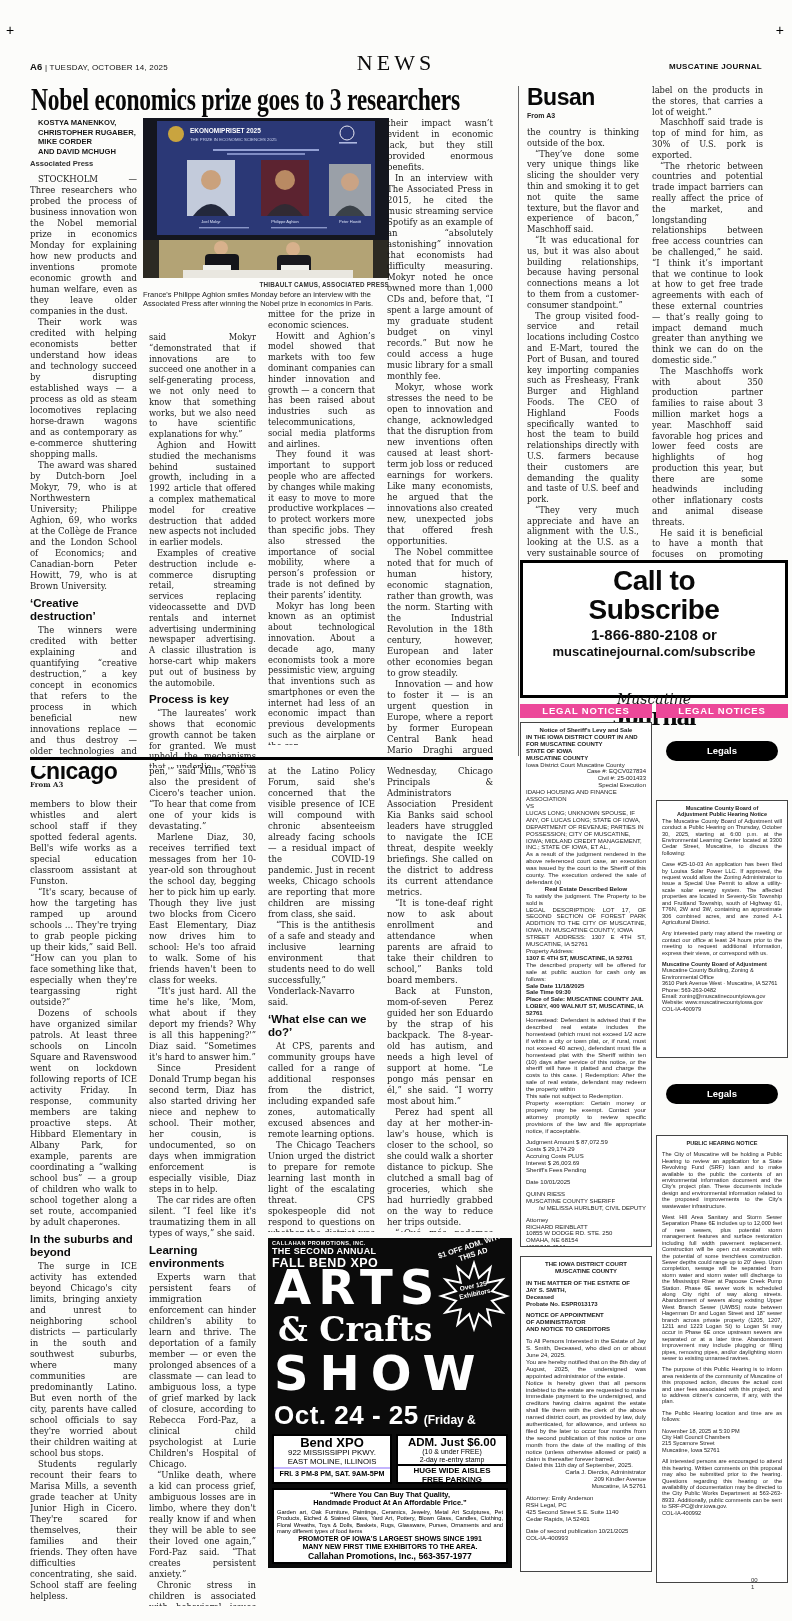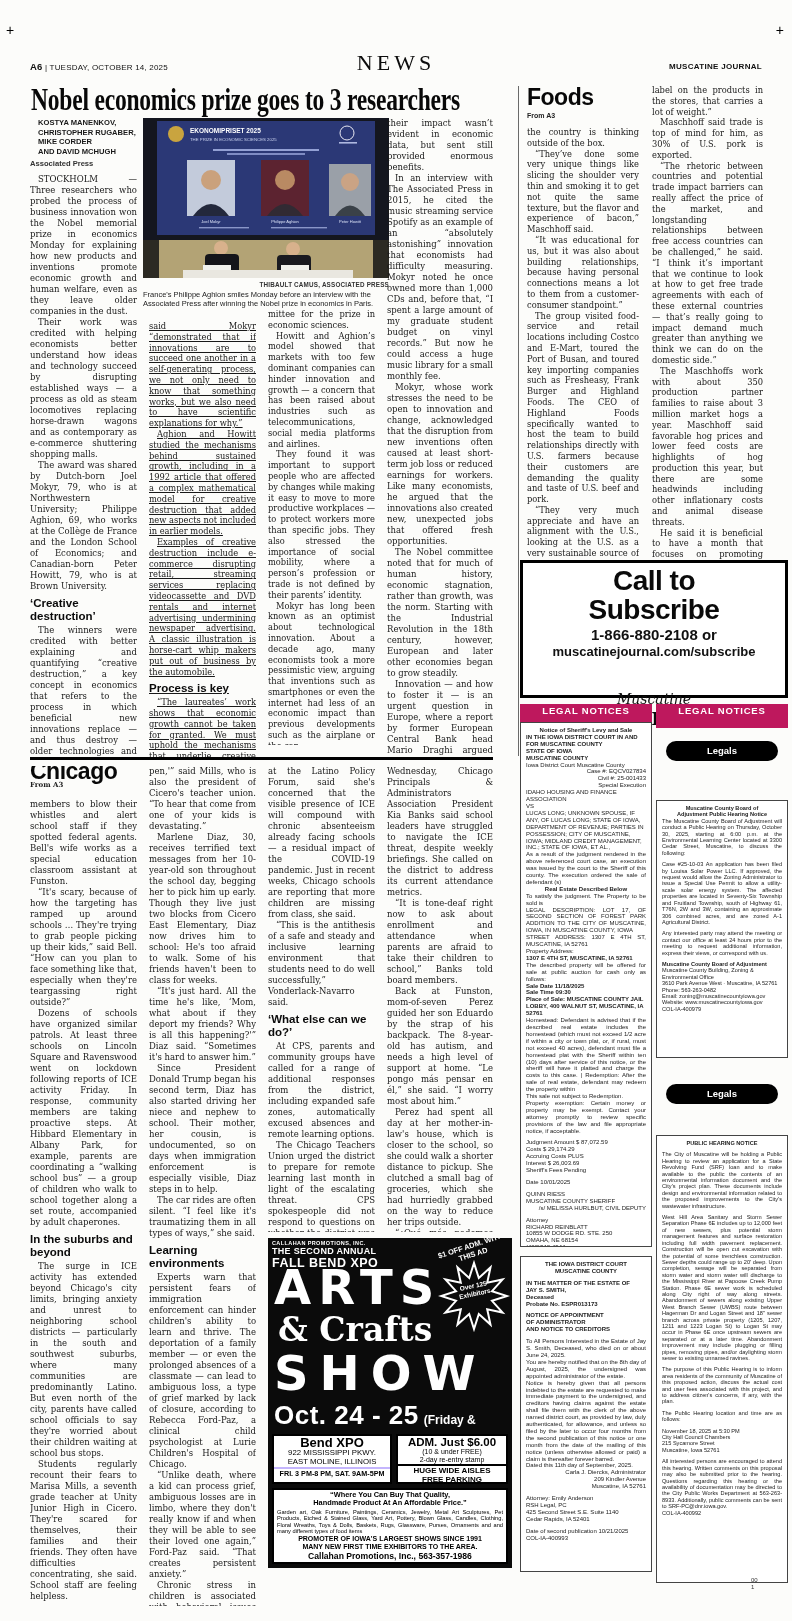--- a/index.html
+++ b/index.html
@@ -51,21 +51,21 @@
           background:#fff;text-align:center;padding-top:3px;}
   .sub-l1,.sub-l2{font-size:28px;font-weight:800;line-height:29px;letter-spacing:-.5px;color:#0a0a0a;}
   .sub-phone{font-size:15px;font-weight:800;line-height:19px;margin-top:1px;}
   .sub-url{font-size:13px;font-weight:800;line-height:15px;}
   .mj-logo{line-height:9px;margin-top:2px;}
   .mj-script{display:block;font-family:"DejaVu Serif",serif;font-style:italic;font-size:14px;line-height:8px;margin-top:36px;}
   .mj-main{display:block;font-family:"Liberation Serif",serif;font-weight:700;font-size:27px;
            line-height:26px;letter-spacing:-1px;color:#0a0a0a;}
 
   
-  .legalbar{position:absolute;height:24px;background:#be185d;color:#fff;font-weight:700;font-size:9.5px;
+  .legalbar{position:absolute;height:14px;background:#ec4899;color:#fff;font-weight:700;font-size:9.5px;
             letter-spacing:.8px;text-align:center;line-height:14px;}
   .legalpill{position:absolute;width:112px;height:20px;background:#000;color:#fff;border-radius:11px;
              font-weight:700;font-size:9.5px;text-align:center;line-height:20px;}
   .legalbox{position:absolute;border:1px solid #444;background:#fff;padding:4px 5px;overflow:hidden;
             font-family:"Liberation Sans",sans-serif;font-size:6px;line-height:6.9px;color:#222;}
   .legalbox p{margin:0;text-align:justify;}
   .legalbox p.cb{text-align:center;font-weight:700;}
   .legalbox p.b{font-weight:700;text-align:left;}
   .legalbox p.t{text-align:left;}
   .legalbox p.r{text-align:right;}
@@ -181,44 +181,44 @@
     <circle cx="150" cy="131" r="7" fill="#d8b18c"></circle>
     <rect x="134" y="137" width="34" height="23" rx="4" fill="#1a1a20"></rect>
     <rect x="40" y="152" width="170" height="8" fill="#e9e7e0"></rect>
     <rect x="60" y="147" width="28" height="5" fill="#f2f2ee"></rect>
     <rect x="138" y="147" width="28" height="5" fill="#f2f2ee"></rect>
   </svg>
 </div>
 <div class="photo-credit">THIBAULT CAMUS, ASSOCIATED PRESS</div>
 <div class="photo-caption">France's Philippe Aghion smiles Monday before an interview with the Associated Press after winning the Nobel prize in economics in Paris.</div>
 
-<div class="ncol fs83" style="left:149px;top:321px;width:107px;height:436px;text-decoration:underline;">
+<div class="ncol fs83" style="left:149px;top:332px;width:107px;height:436px;">
     <p class="c">said Mokyr “demonstrated that if innovations are to succeed one another in a self-generating process, we not only need to know that something works, but we also need to have scientific explanations for why.”</p>
     <p>Aghion and Howitt studied the mechanisms behind sustained growth, including in a 1992 article that offered a complex mathematical model for creative destruction that added new aspects not included in earlier models.</p>
     <p>Examples of creative destruction include e-commerce disrupting retail, streaming services replacing videocassette and DVD rentals and internet advertising undermining newspaper advertising. A classic illustration is horse-cart whip makers put out of business by the automobile.</p>
     <h3>Process is key</h3>
     <p>“The laureates’ work shows that economic growth cannot be taken for granted. We must uphold the mechanisms that underlie creative destruction, so that we do not fall back into stagnation,” said John Hassler, chair of the com-</p>
   </div>
 <div class="ncol fs83" style="left:268px;top:309px;width:107px;height:436px;">
     <p class="c">mittee for the prize in economic sciences.</p>
     <p>Howitt and Aghion’s model showed that markets with too few dominant companies can hinder innovation and growth — a concern that has been raised about industries such as telecommunications, social media platforms and airlines.</p>
     <p>They found it was important to support people who are affected by changes while making it easy to move to more productive workplaces — to protect workers more than specific jobs. They also stressed the importance of social mobility, where a person’s profession or trade is not defined by their parents’ identity.</p>
     <p>Mokyr has long been known as an optimist about technological innovation. About a decade ago, many economists took a more pessimistic view, arguing that inventions such as smartphones or even the internet had less of an economic impact than previous developments such as the airplane or the car.</p>
   </div>
 <div class="ncol" style="left:387px;top:118px;width:106px;height:639px;">
-    <p class="c">their impact wasn’t evident in economic data, but sent still provided enormous benefits.</p>
+    <p class="c">their impact wasn’t evident in economic lack, but they still provided enormous benefits.</p>
     <p>In an interview with The Associated Press in 2015, he cited the music streaming service Spotify as an example of an “absolutely astonishing” innovation that economists had difficulty measuring. Mokyr noted he once owned more than 1,000 CDs and, before that, “I spent a large amount of my graduate student budget on vinyl records.” But now he could access a huge music library for a small monthly fee.</p>
     <p>Mokyr, whose work stresses the need to be open to innovation and change, acknowledged that the disruption from new inventions often caused at least short-term job loss or reduced earnings for workers. Like many economists, he argued that the innovations also created new, unexpected jobs that offered fresh opportunities.</p>
     <p>The Nobel committee noted that for much of human history, economic stagnation, rather than growth, was the norm. Starting with the Industrial Revolution in the 18th century, however, European and later other economies began to grow steadily.</p>
     <p>Innovation — and how to foster it — is an urgent question in Europe, where a report by former European Central Bank head Mario Draghi argued that Europe faces a rising productivity gap with the U.S. in digital technology. Aghion said the challenge was for Europe to keep pace with the U.S. and China in innovation by promoting promote research and the venture capital financing to turn ideas into businesses.</p>
   </div>
 
 <div class="hrule-thick" style="left:30px;top:757px;width:463px;height:3px;"></div>
 
-<div class="sec-headline abs" style="left:527px;top:84px;">Foods</div>
+<div class="sec-headline abs" style="left:527px;top:84px;">Busan</div>
 <div class="from-label abs" style="left:527px;top:112px;">From A3</div>
 <div class="ncol fs83" style="left:527px;top:127px;width:112px;height:430px;">
     <p class="c">the country is thinking outside of the box.</p>
     <p>“They’ve done some very unique things like slicing the shoulder very thin and smoking it to get not quite the same texture, but the flavor and experience of bacon,” Maschhoff said.</p>
     <p>“It was educational for us, but it was also about building relationships, because having personal connections means a lot to them from a customer-consumer standpoint.”</p>
     <p>The group visited food-service and retail locations including Costco and E-Mart, toured the Port of Busan, and toured key importing companies such as Fresheasy, Frank Burger and Highland Foods. The CEO of Highland Foods specifically wanted to host the team to build relationships directly with U.S. farmers because their customers are demanding the quality and taste of U.S. beef and pork.</p>
     <p>“They very much appreciate and have an alignment with the U.S., looking at the U.S. as a very sustainable source of their beef and pork,” Maschoff said, noting a recent poll that showed 70% of the population considers the U.S. as positive or favorable. “If they see a U.S.</p>
   </div>
 <div class="ncol fs83" style="left:652px;top:85px;width:111px;height:474px;">
     <p class="c">label on the products in the stores, that carries a lot of weight.”</p>
@@ -425,20 +425,20 @@
     <div class="x-adm2">2-day re-entry stamp</div>
     <div class="x-amen">HUGE WIDE AISLES</div>
     <div class="x-amen2">FREE PARKING</div>
   </div>
   <div class="xbox xbox-b">
     <div class="x-tag">“Where You Can Buy That Quality,</div>
     <div class="x-tag">Handmade Product At An Affordable Price.”</div>
     <div class="x-items">Garden art, Oak Furniture, Paintings, Ceramics, Jewelry, Metal Art Sculptures, Pet Products, Etched &amp; Stained Glass, Yard Art, Pottery, Blown Glass, Candles, Clothing, Floral Wreaths, Toys &amp; Dolls, Baskets, Rugs, Glassware, Purses, Ornaments and and many different types of food items</div>
     <div class="x-promo">PROMOTER OF IOWA'S LARGEST SHOWS SINCE 1991</div>
     <div class="x-promo">MANY NEW FIRST TIME EXHIBITORS TO THE AREA.</div>
-    <div class="x-contact">Callahan Promotions, Inc., 563-357-1986</div>
+    <div class="x-contact">Callahan Promotions, Inc., 563-357-1977</div>
   </div>
 </div>
 
 <div class="printmark">
   <div>00</div>
   <div>1</div>
 </div>
 
 </body></html>

